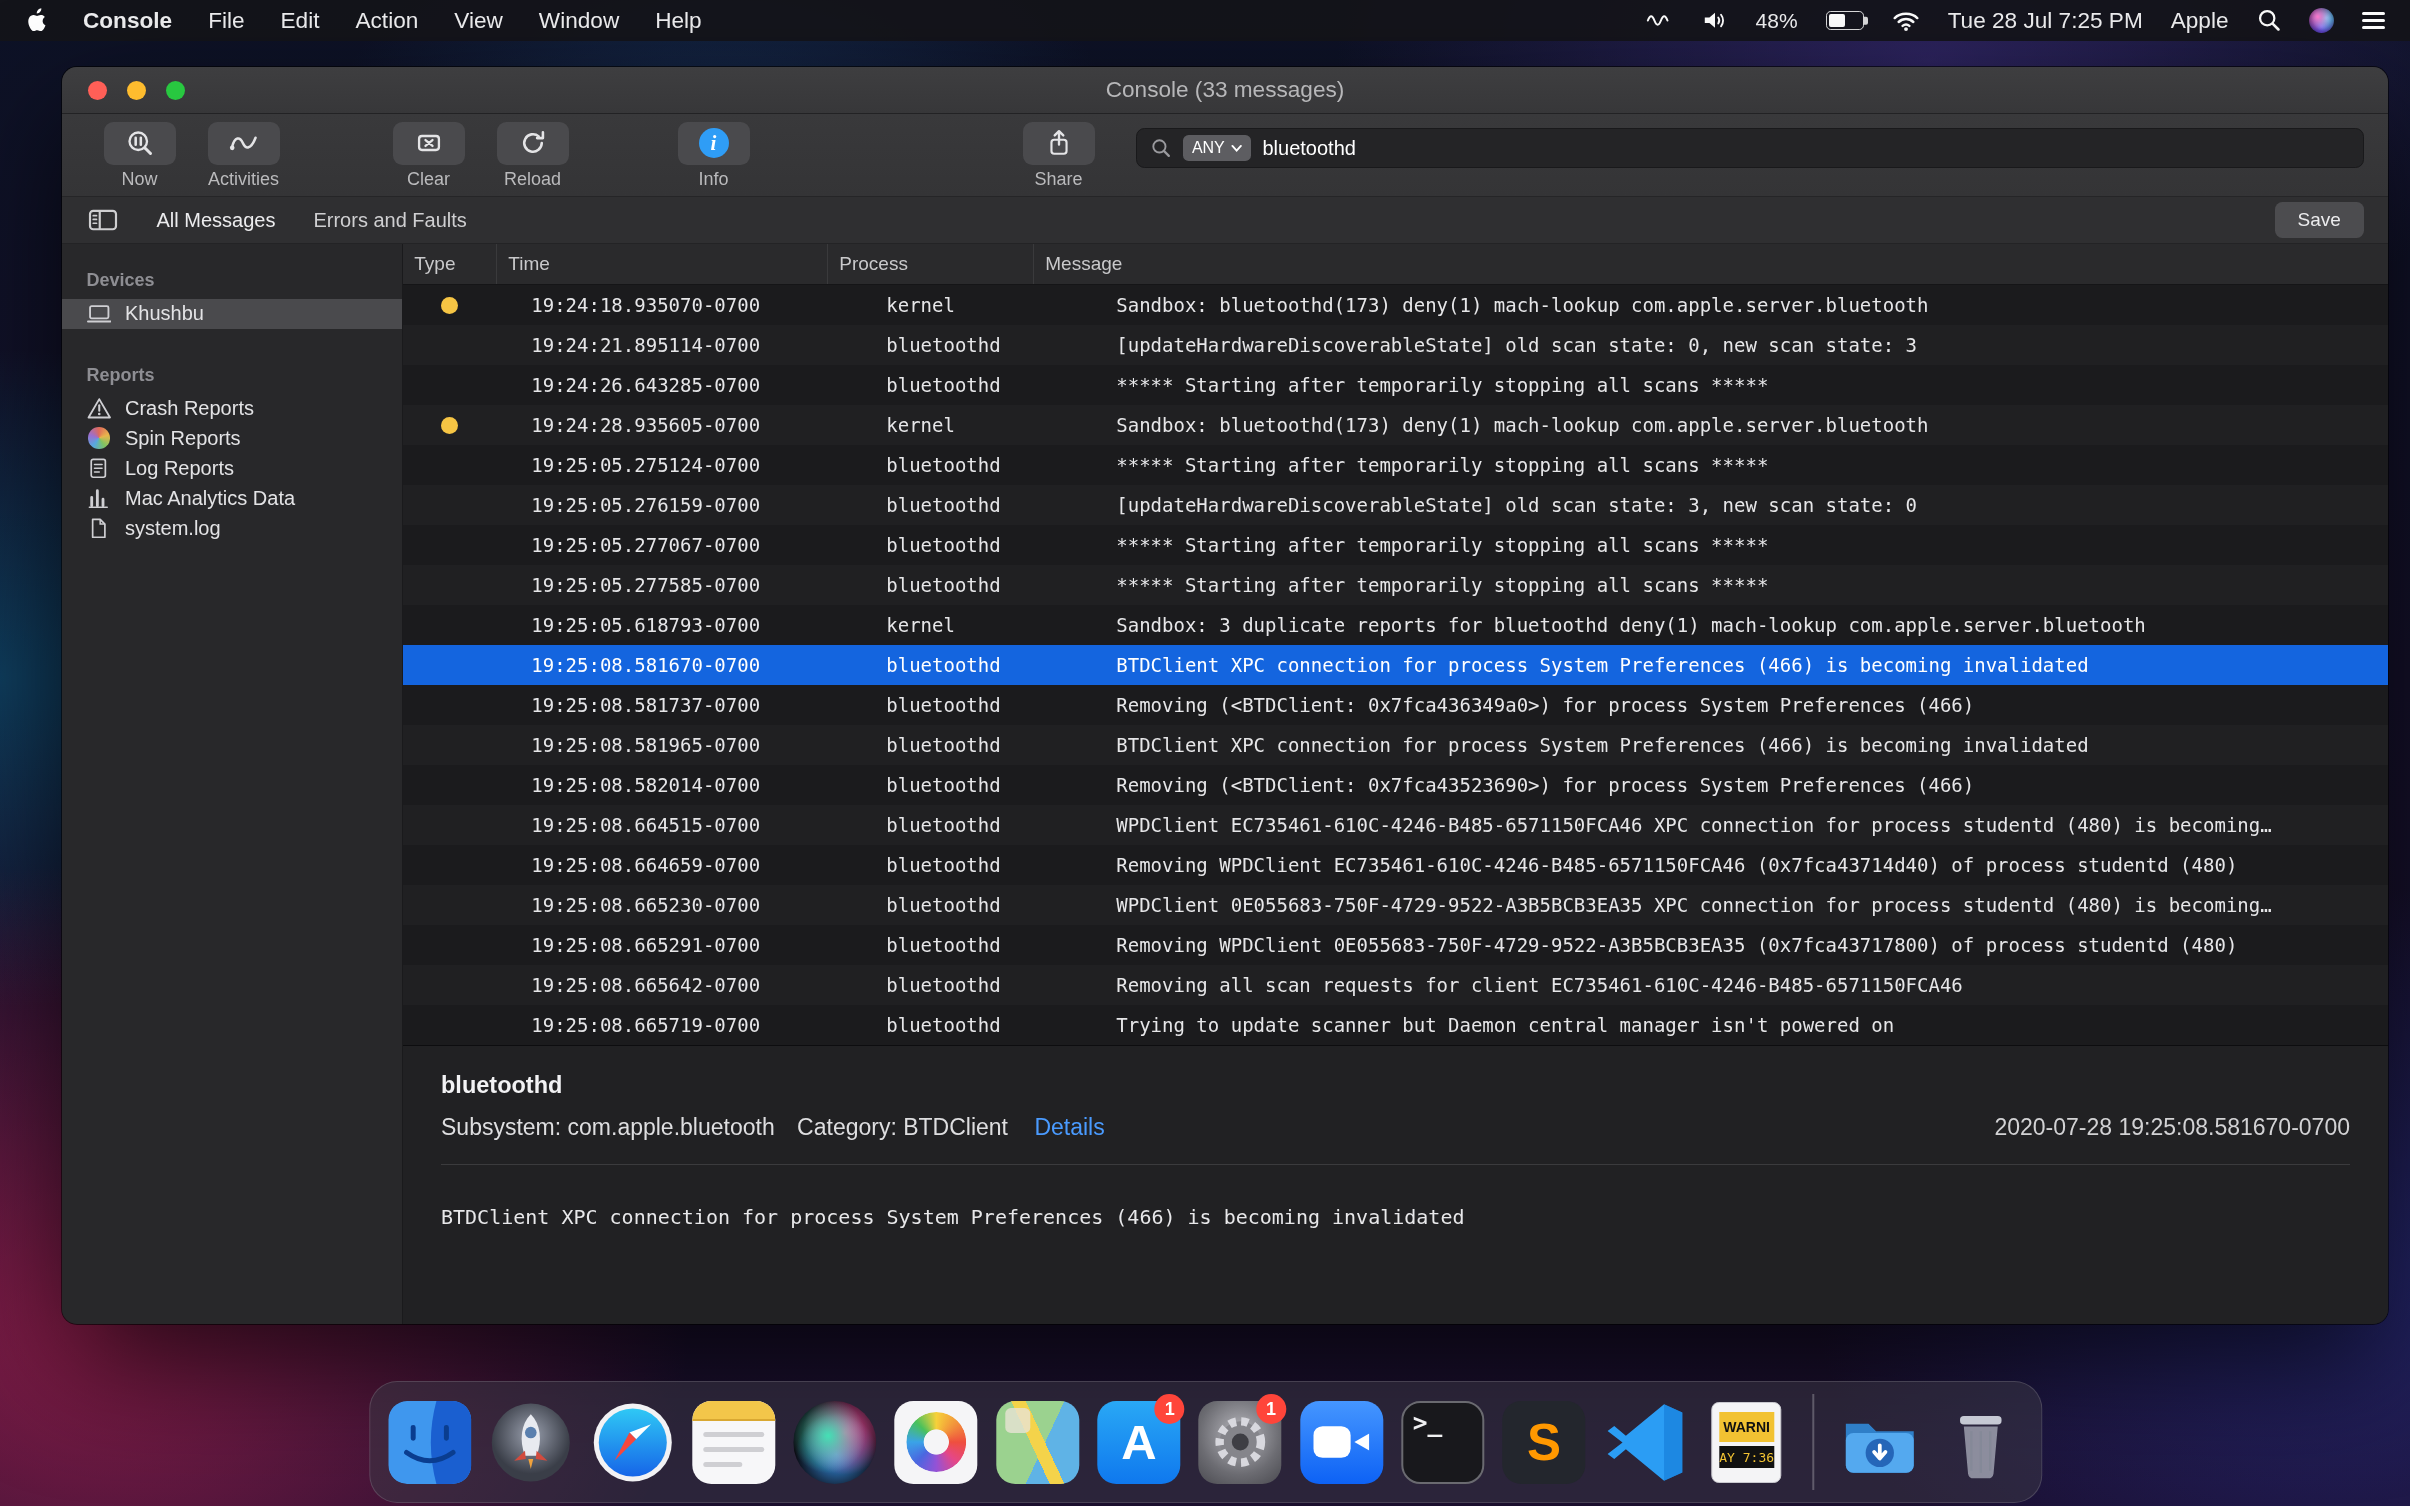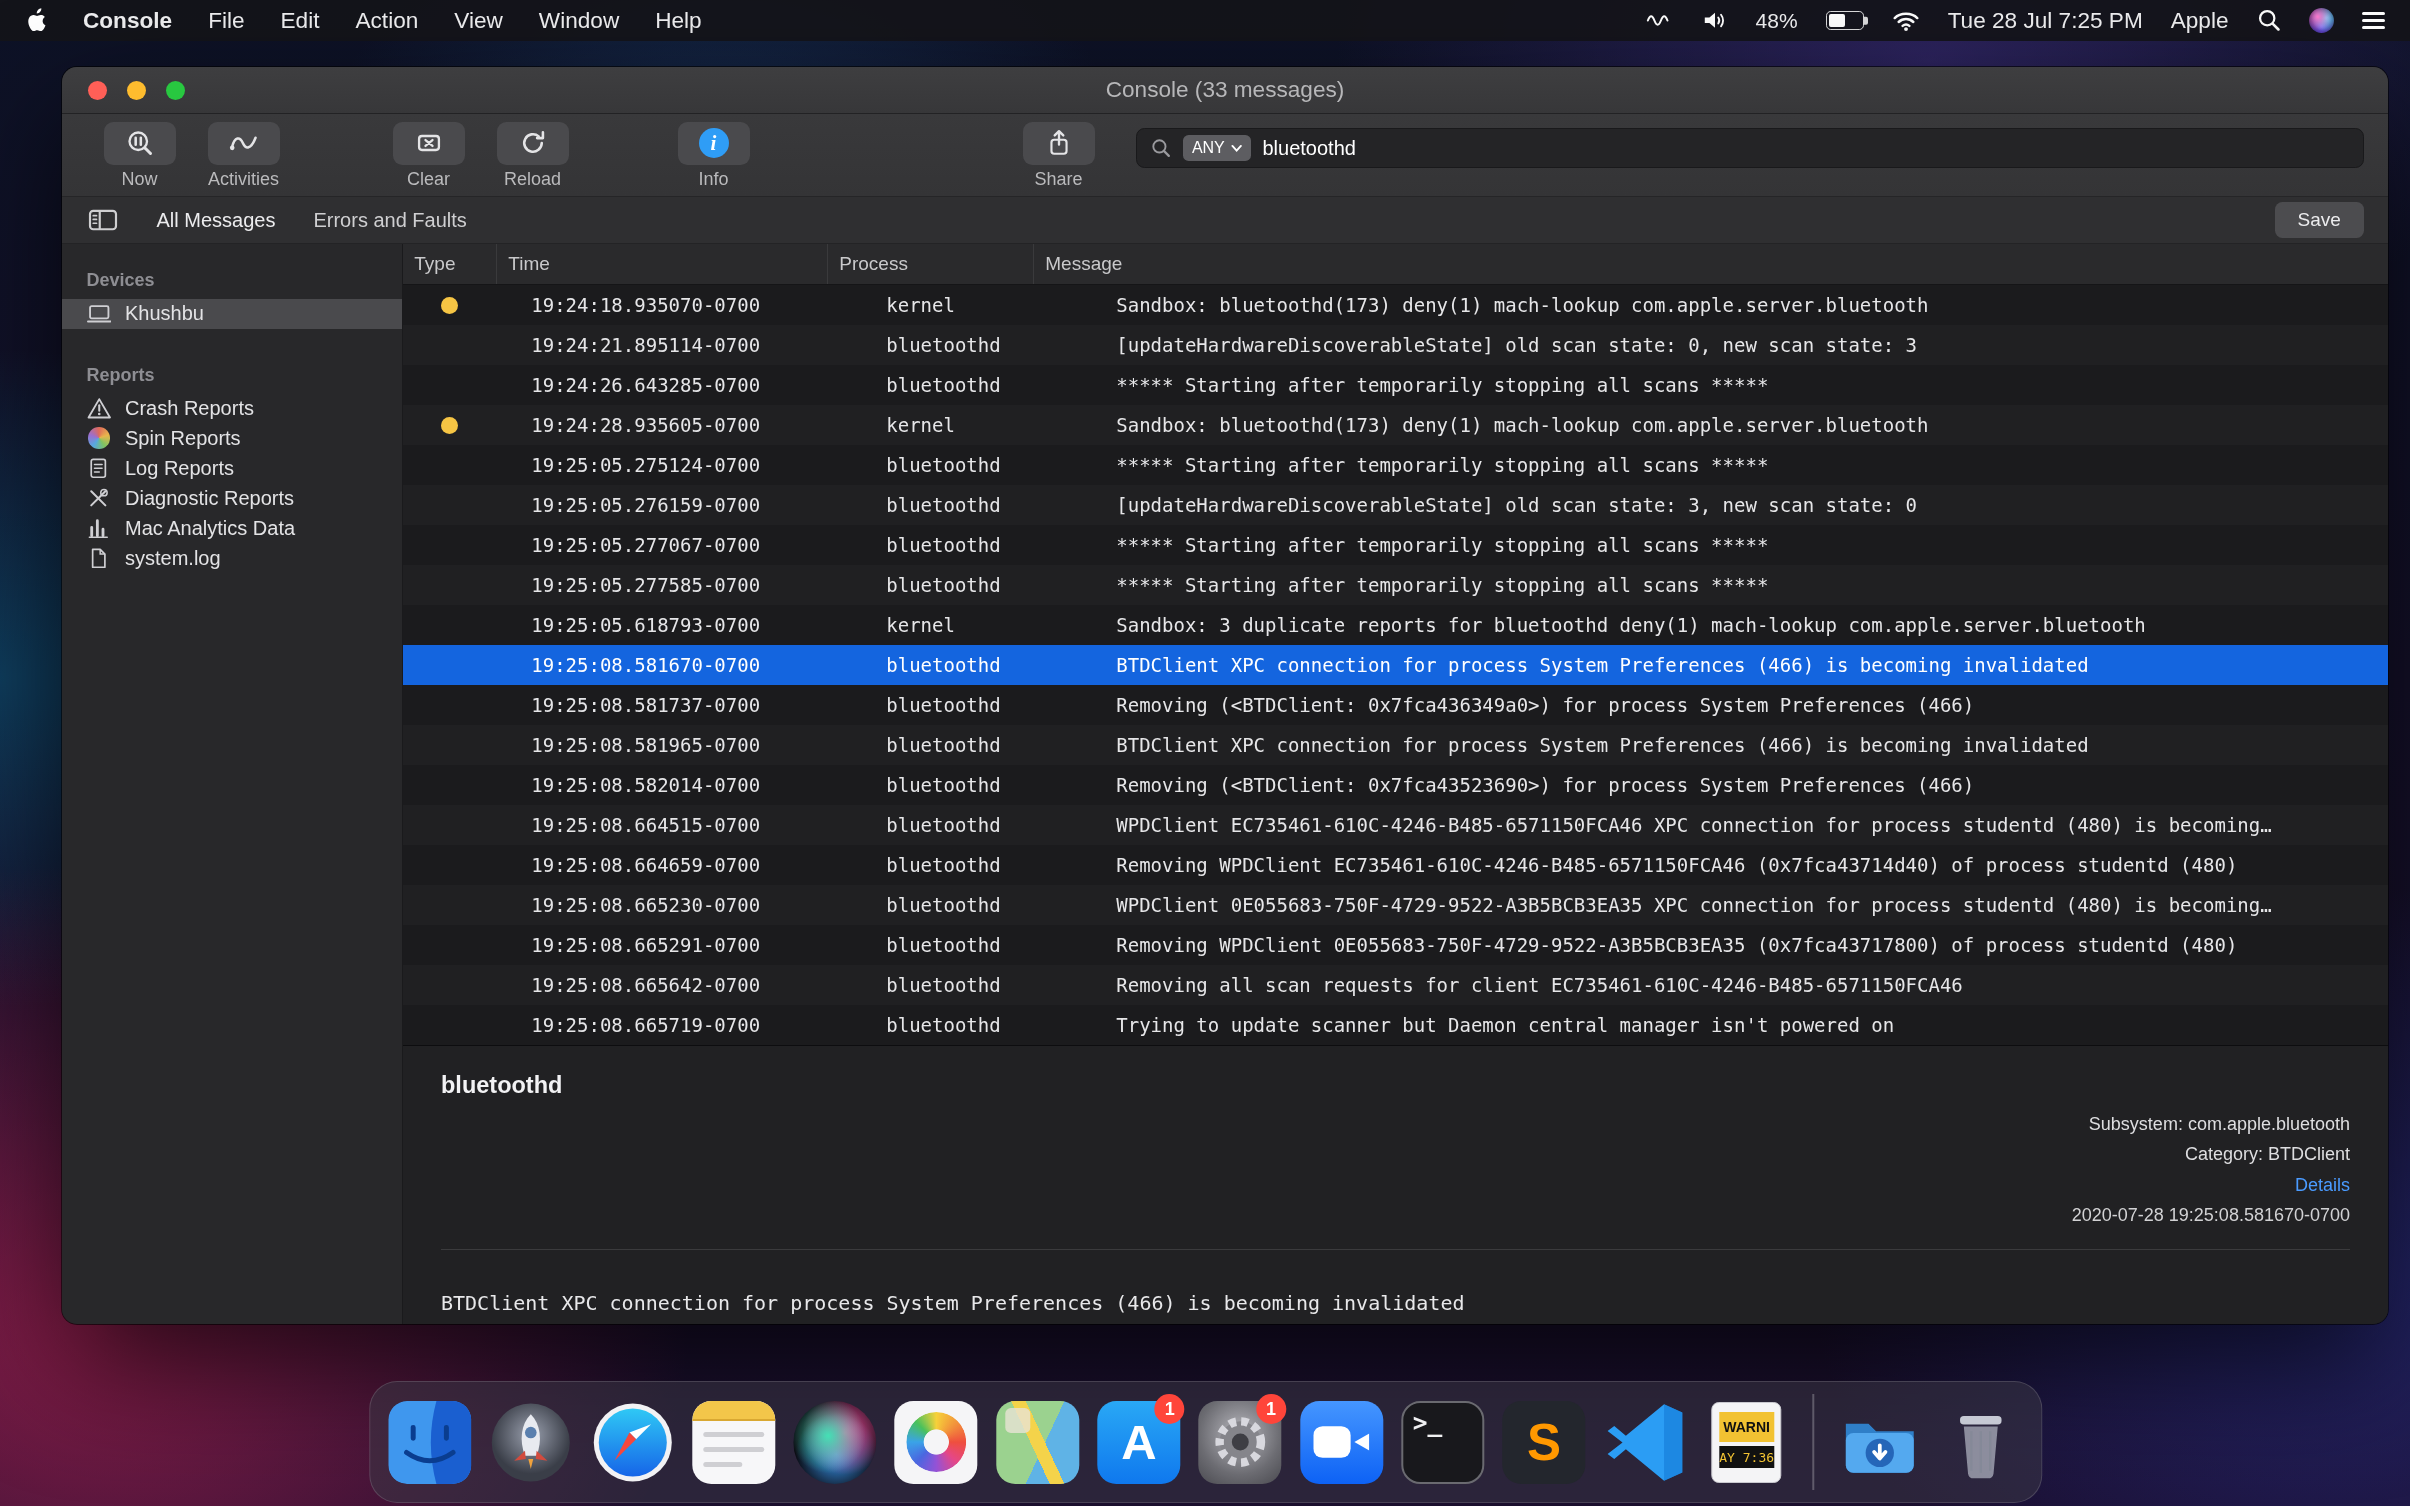--- a/index.html
+++ b/index.html
@@ -86,21 +86,21 @@
   .lrow{height:40px;display:flex;align-items:center;font-family:"DejaVu Sans Mono",monospace;font-size:19px;
     color:#e6e6e8;white-space:nowrap;gap:24px;}
   .lrow:nth-child(even){background:#202022;}
   .lrow.selected{background:#1465df;color:#fff;}
   .cell{padding-left:11.3px;overflow:hidden;}
   .cell-type{width:93px;flex:none;display:flex;justify-content:center;padding-left:0;}
   .dot{width:17px;height:17px;border-radius:50%;background:#f6c544;}
 
   .detail{flex:1;border-top:0.9px solid #0d0d0f;background:#212123;padding:26px 38px;color:#dedee0;min-height:0;}
   .detail-title{font-size:23.5px;font-weight:700;margin-bottom:15px;color:#f2f2f4;}
-  .detail-meta{display:flex;align-items:flex-end;font-size:18px;gap:9.4px;flex-direction:column;}
+  .detail-meta{display:flex;align-items:flex-start;font-size:23px;gap:9.4px;}
   .detail-link{color:#4a9bff;margin-left:17px;}
   .detail-ts{margin-left:auto;color:#d2d2d4;}
   .detail-divider{height:0.9px;background:#3b3b3d;margin:22.6px 0 41px;}
   .detail-msg{font-family:"DejaVu Sans Mono",monospace;font-size:20px;color:#e8e8ea;}
 
   
   .dock{position:absolute;bottom:3.8px;left:50%;transform:translateX(-50%);height:122px;
     background:rgba(58,55,70,.55);border:0.9px solid rgba(255,255,255,.14);border-radius:28px;
     display:flex;align-items:center;padding:0 15px;gap:11.3px;}
   .ditem{width:90px;height:90px;position:relative;display:flex;align-items:center;justify-content:center;flex:none;}
@@ -307,30 +307,20 @@
           <span>Spin Reports</span>
         </div>
         <div class="side-item">
           <span class="side-ic">
             <svg width="22.6" height="22.6" viewBox="0 0 24 24">
               <rect x="4.5" y="2.5" width="15" height="19" rx="2" stroke="#cfcfd3" stroke-width="1.8" fill="none"></rect>
               <path d="M8 8 h8 M8 12 h8 M8 16 h5" stroke="#cfcfd3" stroke-width="1.7" stroke-linecap="round"></path>
             </svg>
           </span>
           <span>Log Reports</span>
-        </div>
-        <div class="side-item">
-          <span class="side-ic">
-            <svg width="22.6" height="22.6" viewBox="0 0 24 24">
-              <path d="M4.5 19.5 L19.5 4.5" stroke="#cfcfd3" stroke-width="2.2" stroke-linecap="round"></path>
-              <path d="M4.5 4.5 L19.5 19.5" stroke="#cfcfd3" stroke-width="2.2" stroke-linecap="round"></path>
-              <circle cx="18" cy="6" r="3.4" stroke="#cfcfd3" stroke-width="1.6" fill="none"></circle>
-            </svg>
-          </span>
-          <span>Diagnostic Reports</span>
         </div>
         <div class="side-item">
           <span class="side-ic">
             <svg width="22.6" height="22.6" viewBox="0 0 24 24">
               <path d="M5 20 V11 M11 20 V4 M17 20 v-7" stroke="#cfcfd3" stroke-width="3" stroke-linecap="round"></path>
               <path d="M2.5 21.5 h19" stroke="#cfcfd3" stroke-width="1.6" stroke-linecap="round"></path>
             </svg>
           </span>
           <span>Mac Analytics Data</span>
         </div>

